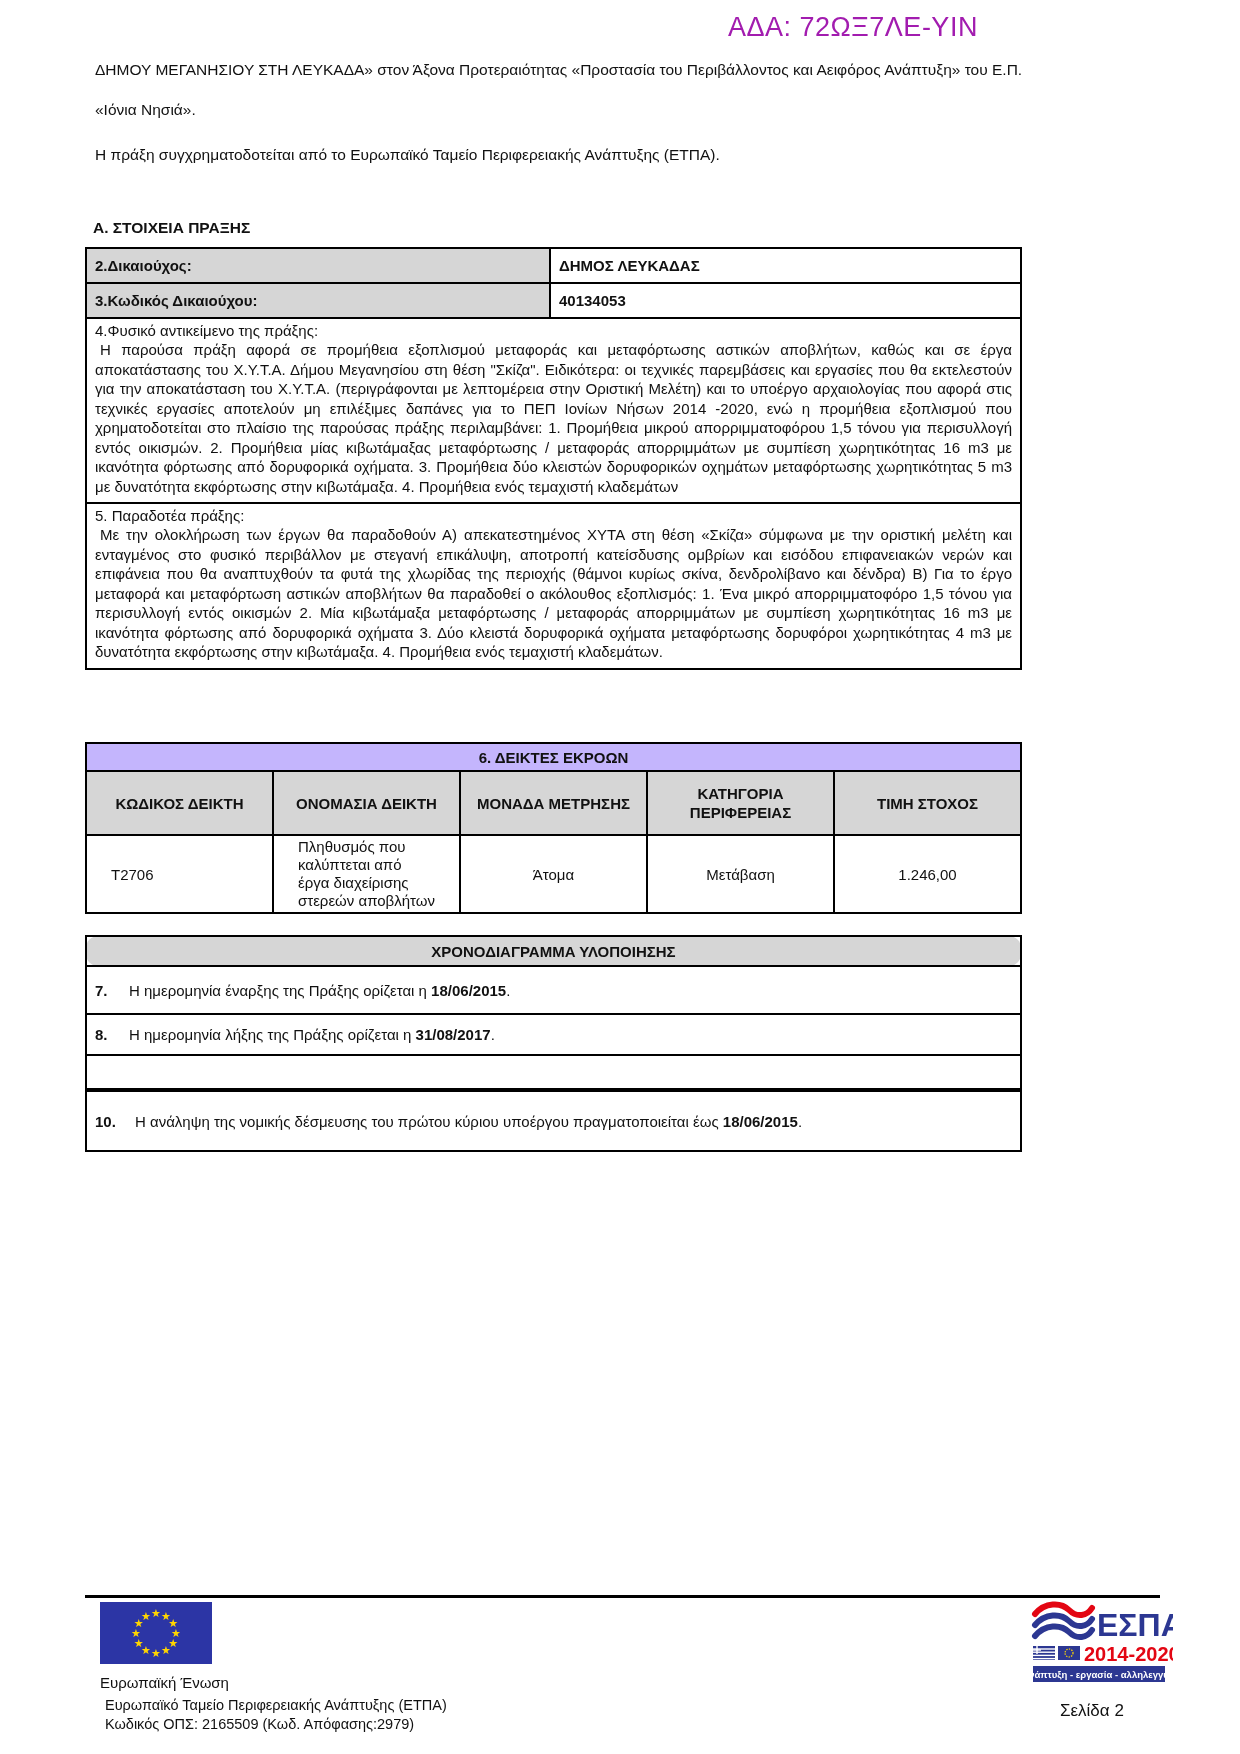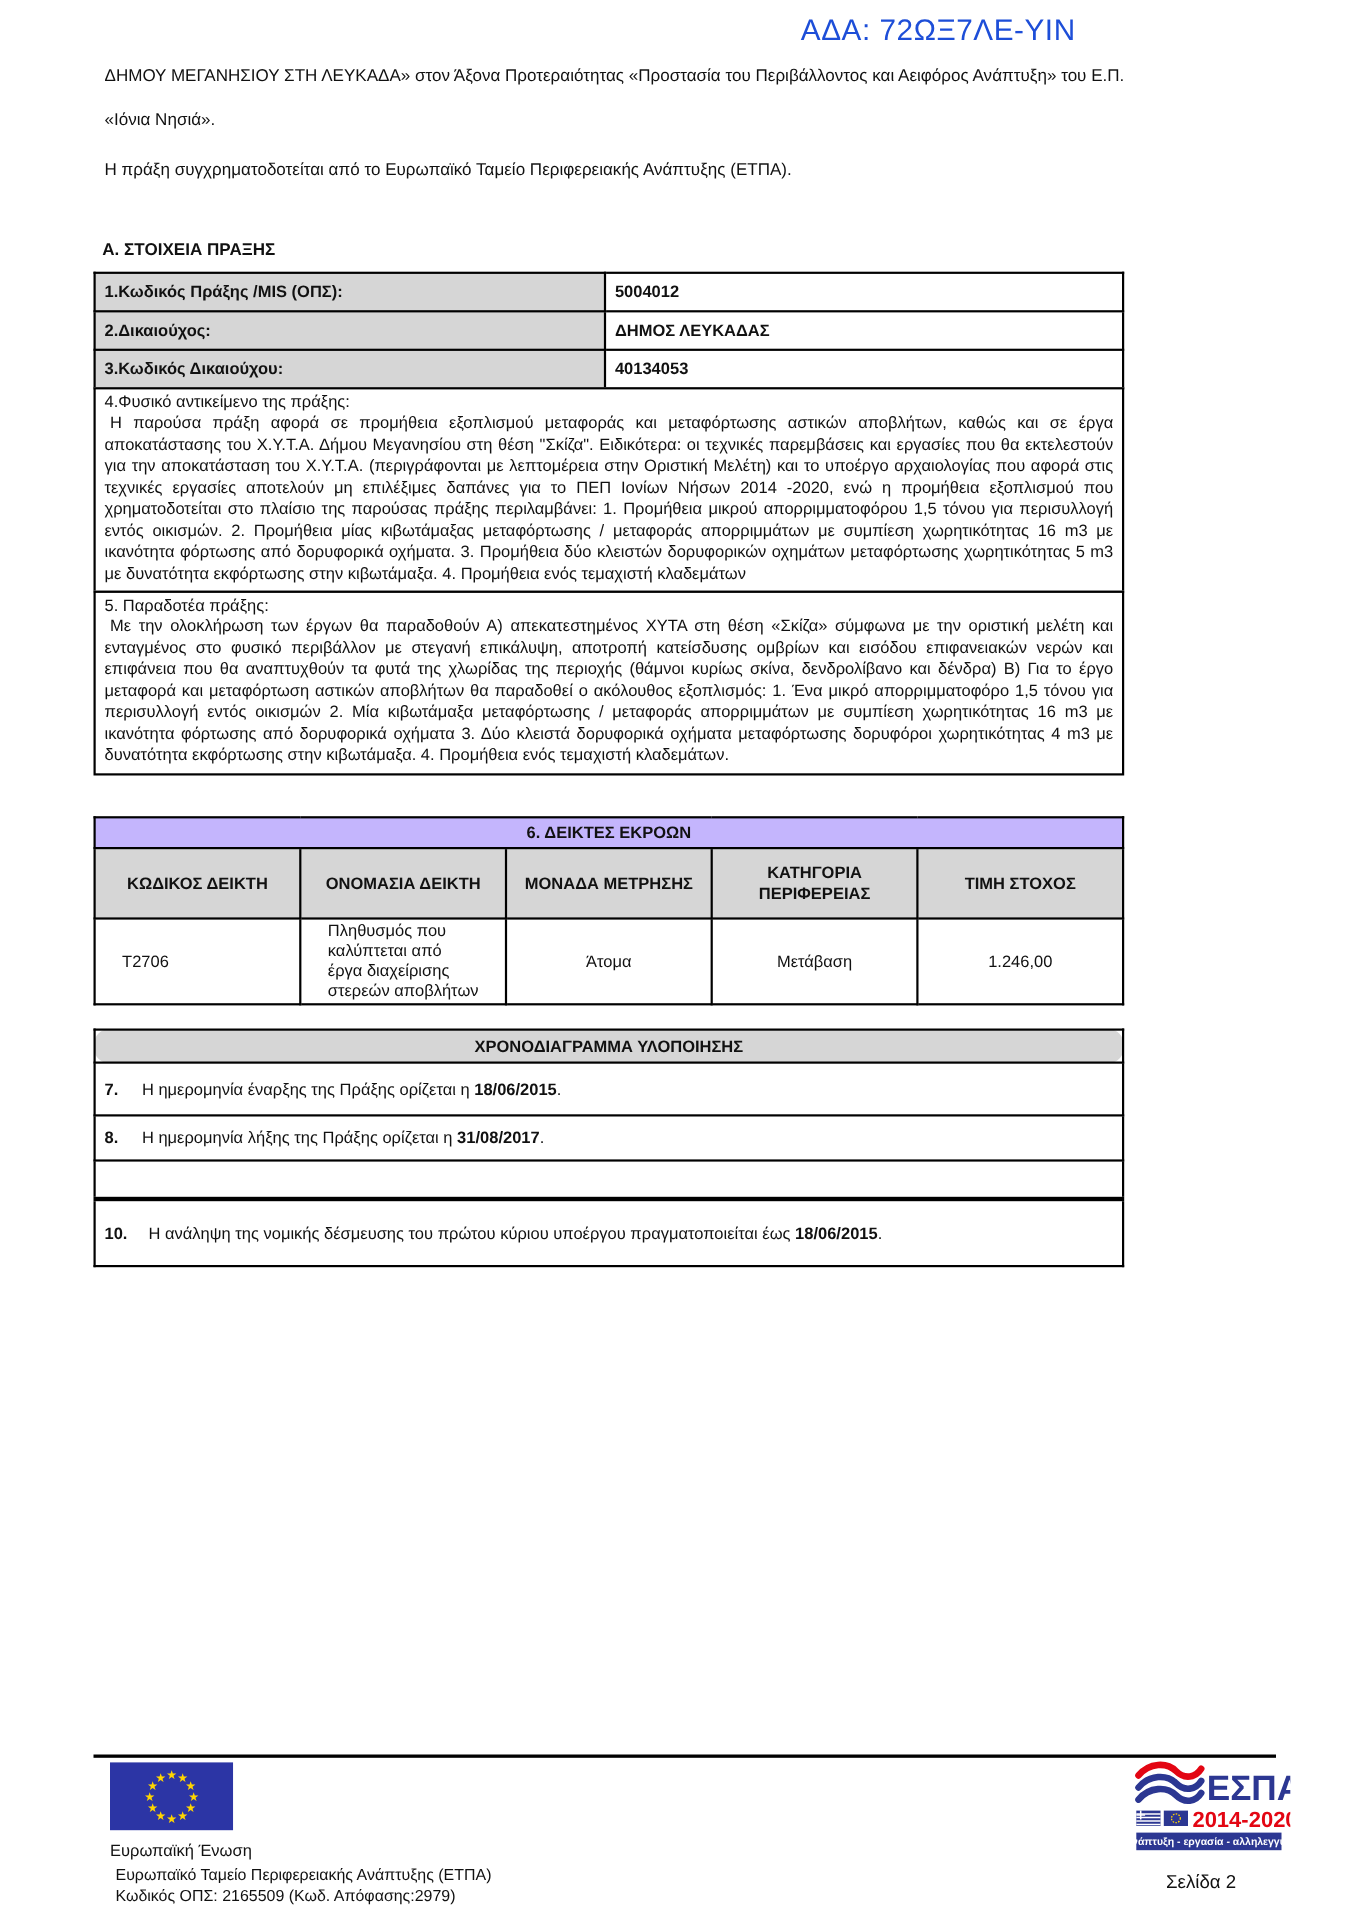--- a/index.html
+++ b/index.html
@@ -3,21 +3,21 @@
 <meta charset="utf-8">
 <style>
   html,body{margin:0;padding:0;}
   body{
     width:1240px;height:1754px;position:relative;background:#ffffff;
     font-family:"Liberation Sans","DejaVu Sans",sans-serif;color:#111;
     -webkit-font-smoothing:antialiased;
   }
   .abs{position:absolute;}
   
-  .ada{left:728px;top:12px;font-size:27px;letter-spacing:.5px;color:#1d4ed8;font-weight:400;}
+  .ada{left:728px;top:12px;font-size:27px;letter-spacing:.5px;color:#a21caf;font-weight:400;}
   
   .intro{left:95px;top:50px;width:942px;font-size:15.5px;line-height:40px;}
   .cofinance{left:95px;top:146px;width:942px;font-size:15.5px;}
   
   .section-a-title{left:93px;top:219px;font-size:15.5px;font-weight:bold;}
   .content-col{left:85px;top:247px;width:937px;}
   table{border-collapse:collapse;width:937px;table-layout:fixed;}
   td,th{border:2px solid #000;font-size:15px;vertical-align:middle;}
   .tblA td{height:29px;padding:2px 8px;font-weight:bold;}
   .tblA .lab{background:#d6d6d6;width:446px;}
@@ -63,24 +63,20 @@
 <div class="abs ada">ΑΔΑ: 72ΩΞ7ΛΕ-ΥΙΝ</div>
 
 <div class="abs intro">ΔΗΜΟΥ ΜΕΓΑΝΗΣΙΟΥ ΣΤΗ ΛΕΥΚΑΔΑ» στον Άξονα Προτεραιότητας «Προστασία του Περιβάλλοντος και Αειφόρος Ανάπτυξη» του Ε.Π. «Ιόνια Νησιά».</div>
 <div class="abs cofinance">Η πράξη συγχρηματοδοτείται από το Ευρωπαϊκό Ταμείο Περιφερειακής Ανάπτυξης (ΕΤΠΑ).</div>
 
 <div class="abs section-a-title">Α. ΣΤΟΙΧΕΙΑ ΠΡΑΞΗΣ</div>
 
 <div class="abs content-col">
   <table class="tblA">
     <tbody>
-      <tr>
-        <td class="lab">1.Κωδικός Πράξης /MIS (ΟΠΣ):</td>
-        <td class="val">5004012</td>
-      </tr>
       <tr>
         <td class="lab">2.Δικαιούχος:</td>
         <td class="val">ΔΗΜΟΣ ΛΕΥΚΑΔΑΣ</td>
       </tr>
       <tr>
         <td class="lab">3.Κωδικός Δικαιούχου:</td>
         <td class="val">40134053</td>
       </tr>
     </tbody>
   </table>

